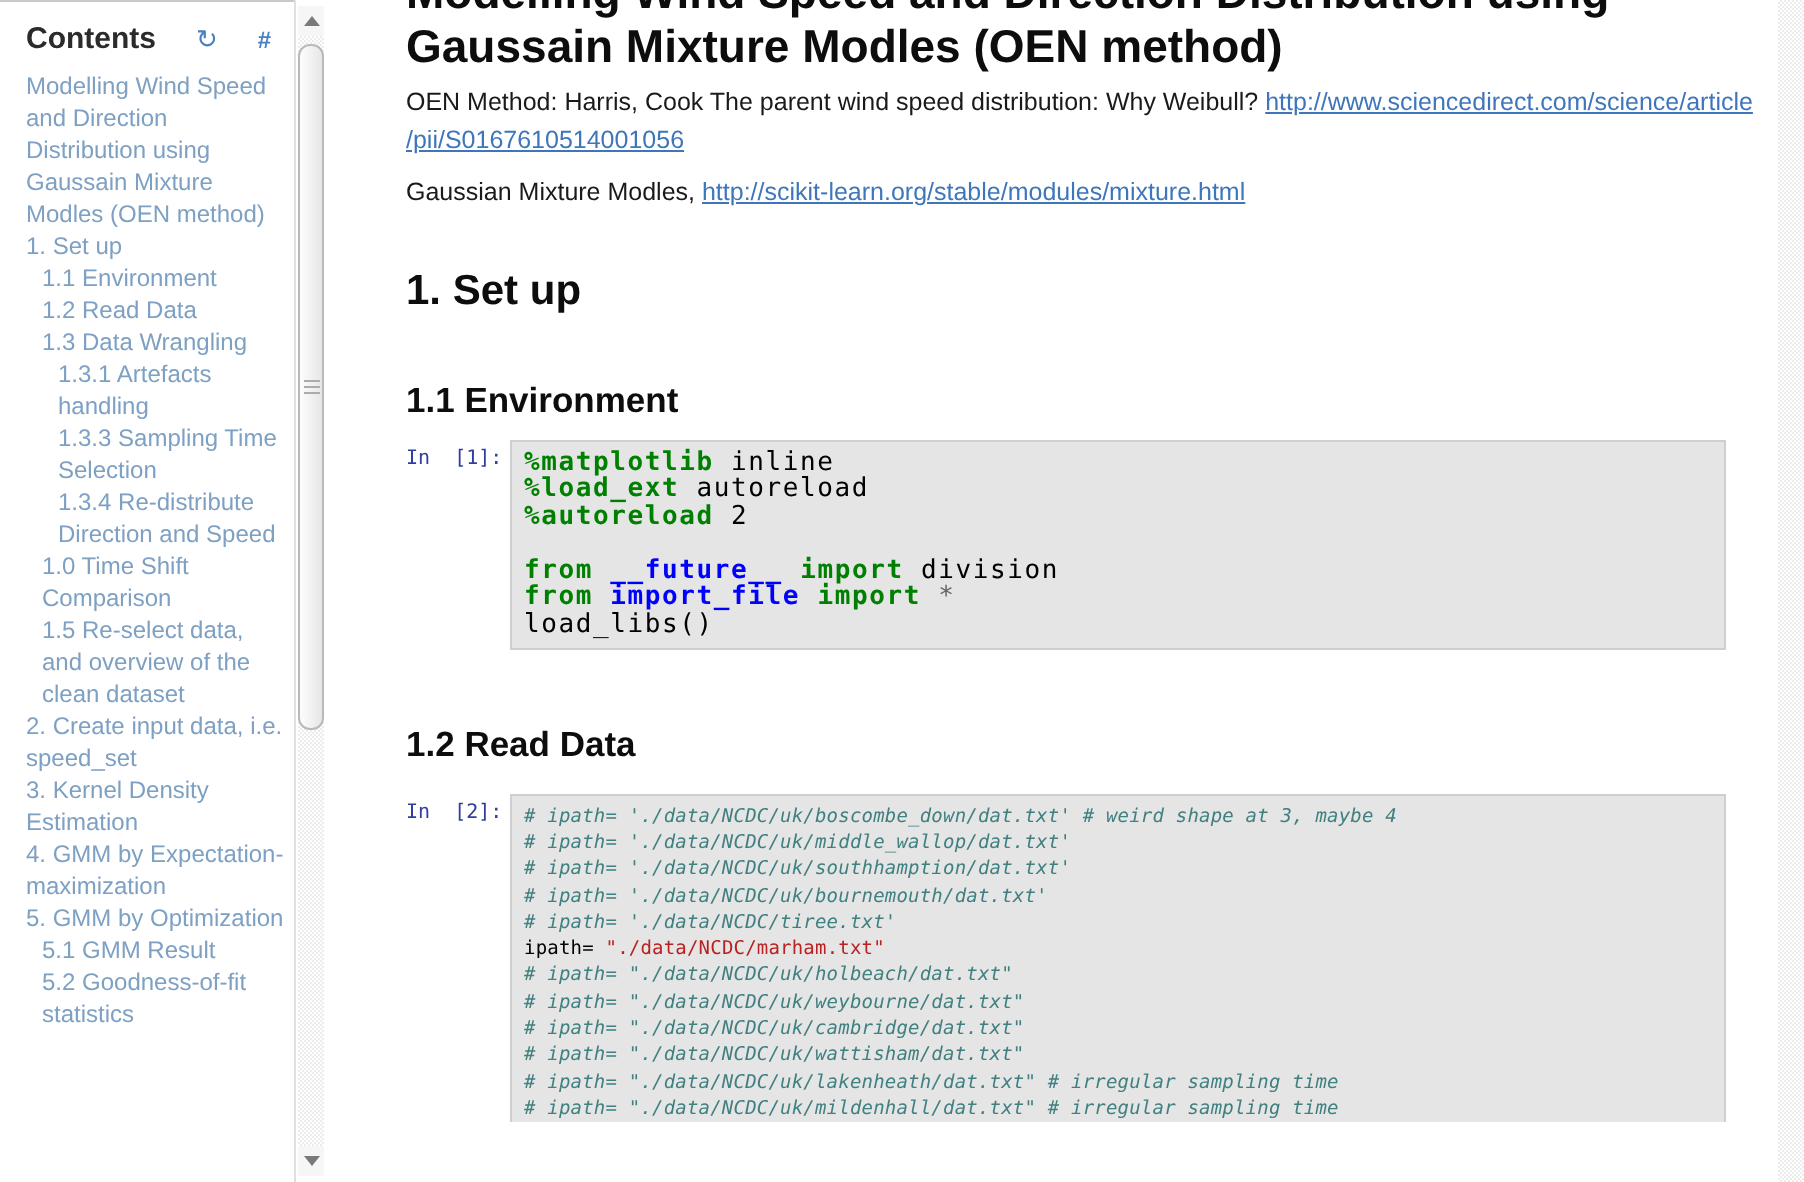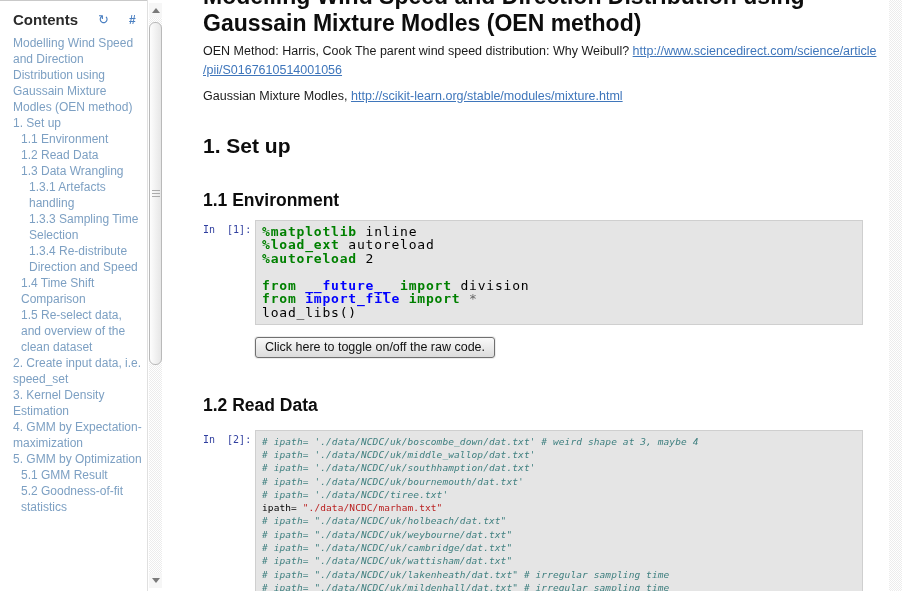--- a/index.html
+++ b/index.html
@@ -115,21 +115,21 @@
     </div>
     <nav class="toc-list" id="toc-list">
         <a class="toc-item lvl1">Modelling Wind Speed and Direction Distribution using Gaussain Mixture Modles (OEN method)</a>
         <a class="toc-item lvl1">1. Set up</a>
         <a class="toc-item lvl2">1.1 Environment</a>
         <a class="toc-item lvl2">1.2 Read Data</a>
         <a class="toc-item lvl2">1.3 Data Wrangling</a>
         <a class="toc-item lvl3">1.3.1 Artefacts handling</a>
         <a class="toc-item lvl3">1.3.3 Sampling Time Selection</a>
         <a class="toc-item lvl3">1.3.4 Re-distribute Direction and Speed</a>
-        <a class="toc-item lvl2">1.4 Time Shift Comparison</a>
+        <a class="toc-item lvl2">1.0 Time Shift Comparison</a>
         <a class="toc-item lvl2">1.5 Re-select data, and overview of the clean dataset</a>
         <a class="toc-item lvl1">2. Create input data, i.e. speed_set</a>
         <a class="toc-item lvl1">3. Kernel Density Estimation</a>
         <a class="toc-item lvl1">4. GMM by Expectation-maximization</a>
         <a class="toc-item lvl1">5. GMM by Optimization</a>
         <a class="toc-item lvl2">5.1 GMM Result</a>
         <a class="toc-item lvl2">5.2 Goodness-of-fit statistics</a>
       </nav>
   </aside>
 
@@ -158,23 +158,20 @@
 
     <h3 class="nb-h3">1.1 Environment</h3>
 
     <div class="cell">
       <div class="prompt">In  [1]:</div>
       <div class="input-area">
         <pre class="code code-lg"><div class="cl"><span class="tok-m">%matplotlib</span><span class="tok-p"> inline</span></div><div class="cl"><span class="tok-m">%load_ext</span><span class="tok-p"> autoreload</span></div><div class="cl"><span class="tok-m">%autoreload</span><span class="tok-p"> 2</span></div><div class="cl">&nbsp;</div><div class="cl"><span class="tok-k">from</span><span class="tok-p"> </span><span class="tok-n">__future__</span><span class="tok-p"> </span><span class="tok-k">import</span><span class="tok-p"> division</span></div><div class="cl"><span class="tok-k">from</span><span class="tok-p"> </span><span class="tok-n">import_file</span><span class="tok-p"> </span><span class="tok-k">import</span><span class="tok-p"> </span><span class="tok-o">*</span></div><div class="cl"><span class="tok-p">load_libs()</span></div></pre>
       </div>
     </div>
 
-    <div class="btn-row">
-      <button class="toggle-btn">Click here to toggle on/off the raw code.</button>
-    </div>
 
     <h3 class="nb-h3 read">1.2 Read Data</h3>
 
     <div class="cell second">
       <div class="prompt">In  [2]:</div>
       <div class="input-area">
         <pre class="code code-sm"><div class="cl"><span class="tok-c"># ipath= './data/NCDC/uk/boscombe_down/dat.txt' # weird shape at 3, maybe 4</span></div><div class="cl"><span class="tok-c"># ipath= './data/NCDC/uk/middle_wallop/dat.txt'</span></div><div class="cl"><span class="tok-c"># ipath= './data/NCDC/uk/southhamption/dat.txt'</span></div><div class="cl"><span class="tok-c"># ipath= './data/NCDC/uk/bournemouth/dat.txt'</span></div><div class="cl"><span class="tok-c"># ipath= './data/NCDC/tiree.txt'</span></div><div class="cl"><span class="tok-p">ipath= </span><span class="tok-s">"./data/NCDC/marham.txt"</span></div><div class="cl"><span class="tok-c"># ipath= "./data/NCDC/uk/holbeach/dat.txt"</span></div><div class="cl"><span class="tok-c"># ipath= "./data/NCDC/uk/weybourne/dat.txt"</span></div><div class="cl"><span class="tok-c"># ipath= "./data/NCDC/uk/cambridge/dat.txt"</span></div><div class="cl"><span class="tok-c"># ipath= "./data/NCDC/uk/wattisham/dat.txt"</span></div><div class="cl"><span class="tok-c"># ipath= "./data/NCDC/uk/lakenheath/dat.txt" # irregular sampling time</span></div><div class="cl"><span class="tok-c"># ipath= "./data/NCDC/uk/mildenhall/dat.txt" # irregular sampling time</span></div></pre>
       </div>
     </div>
   </main>

